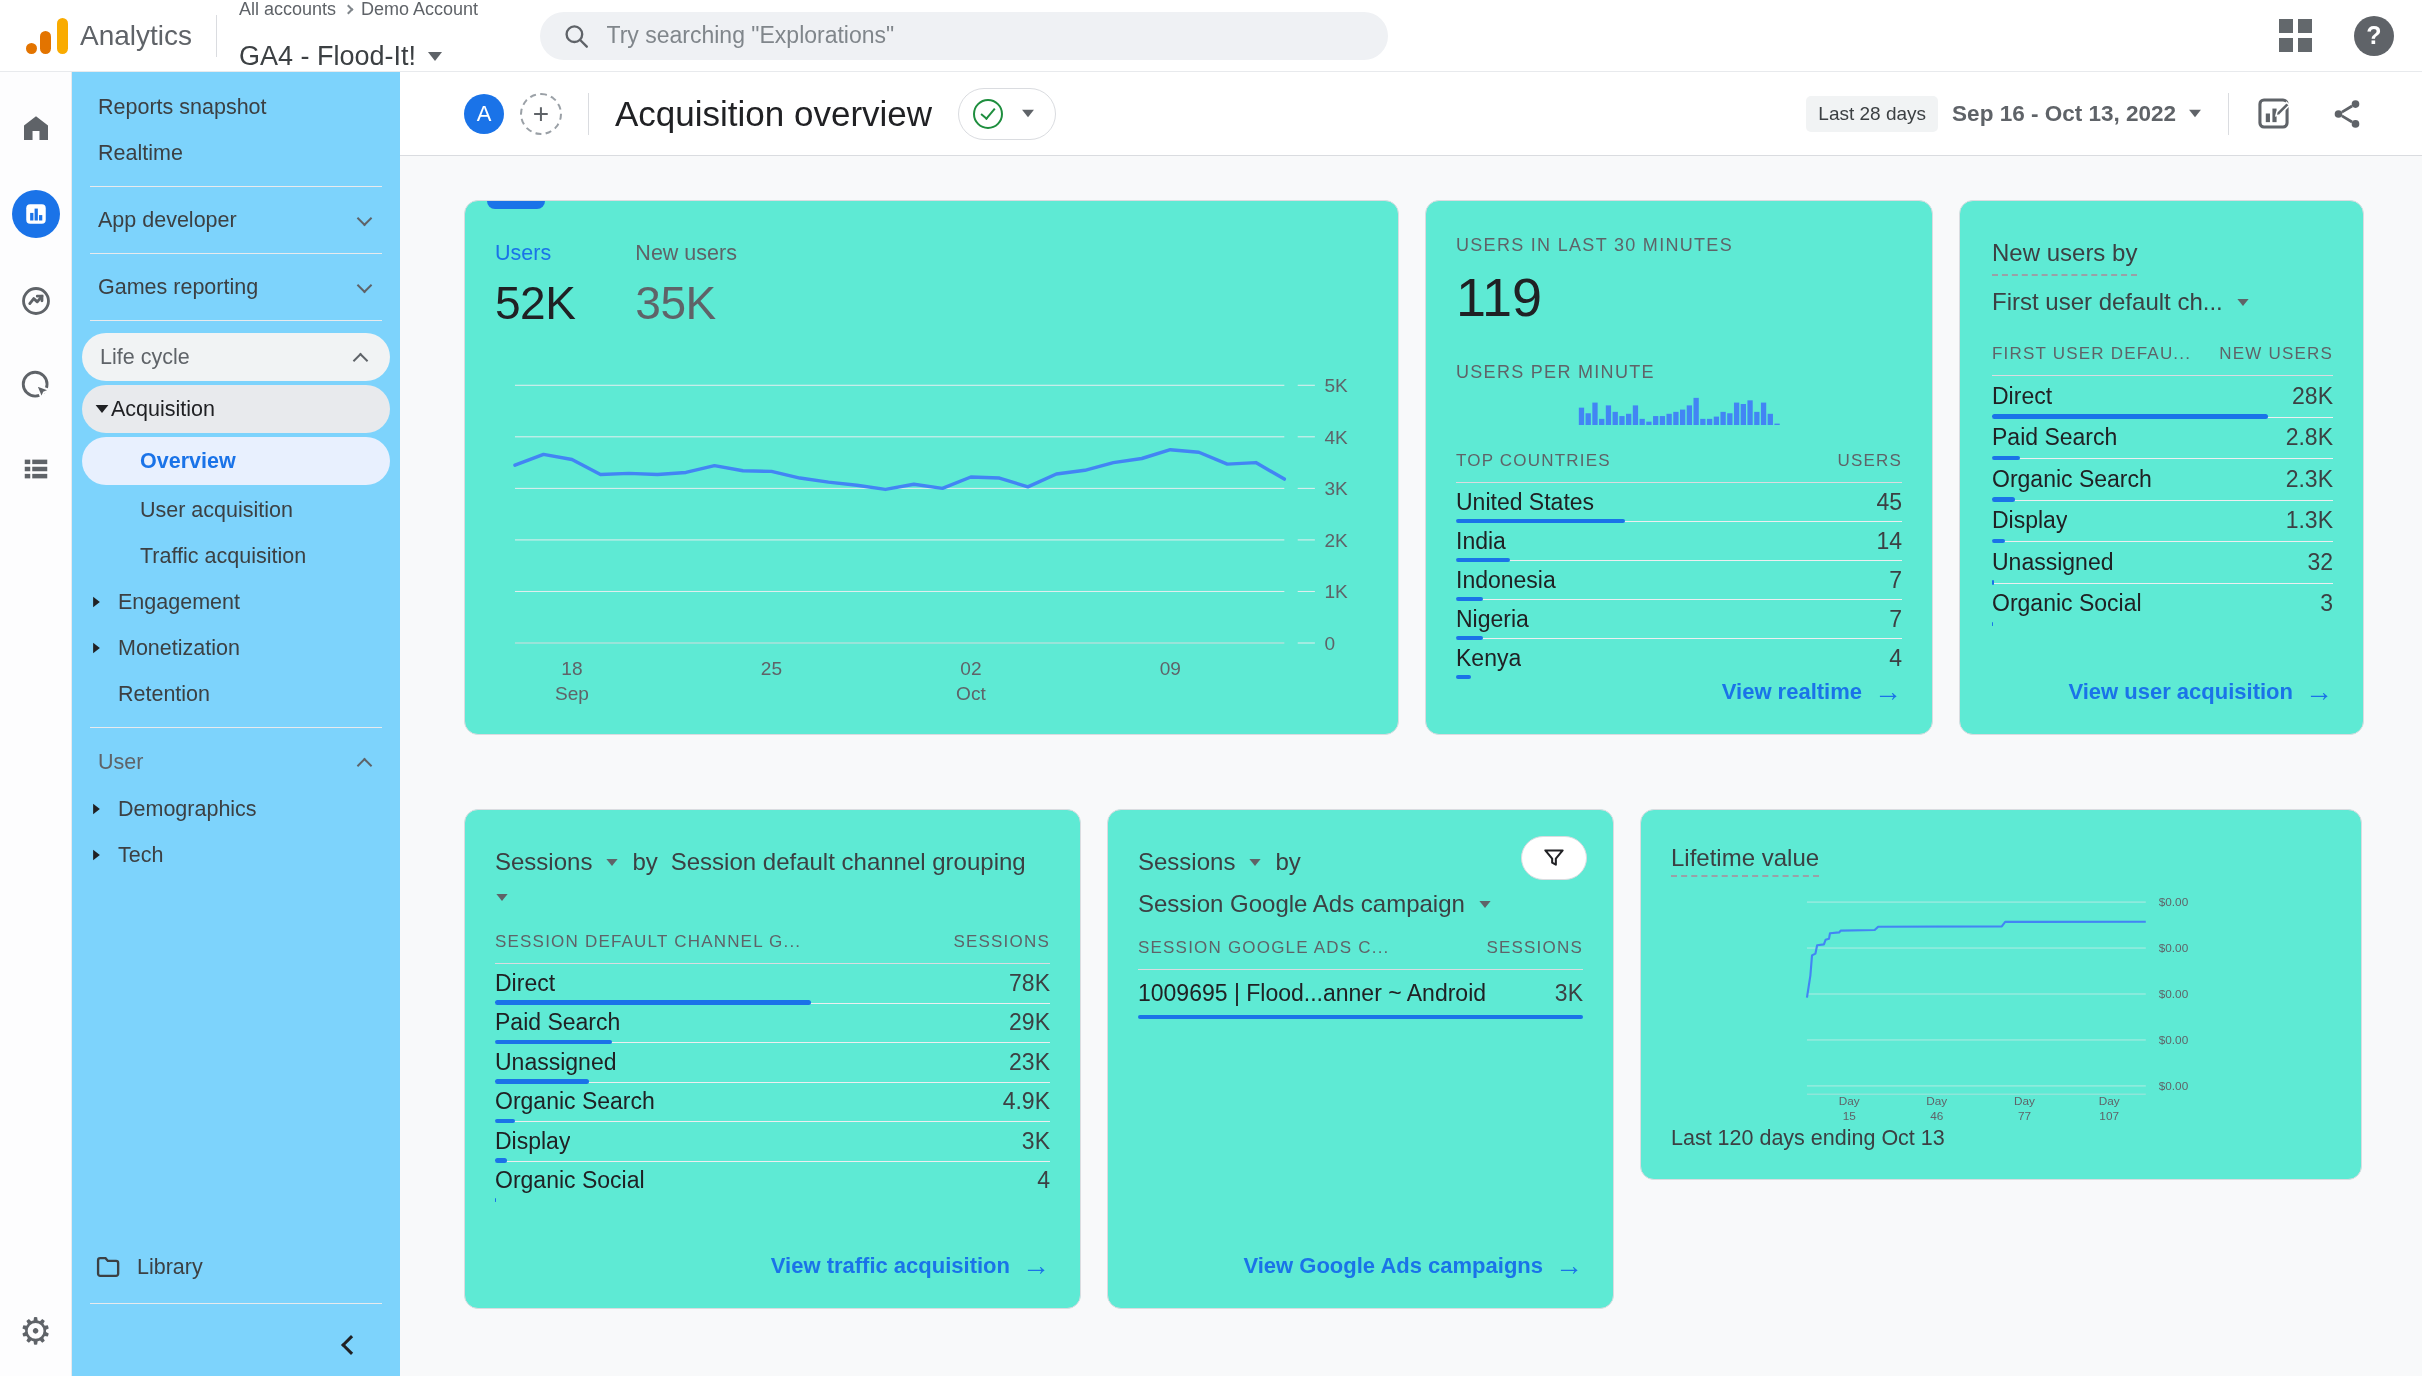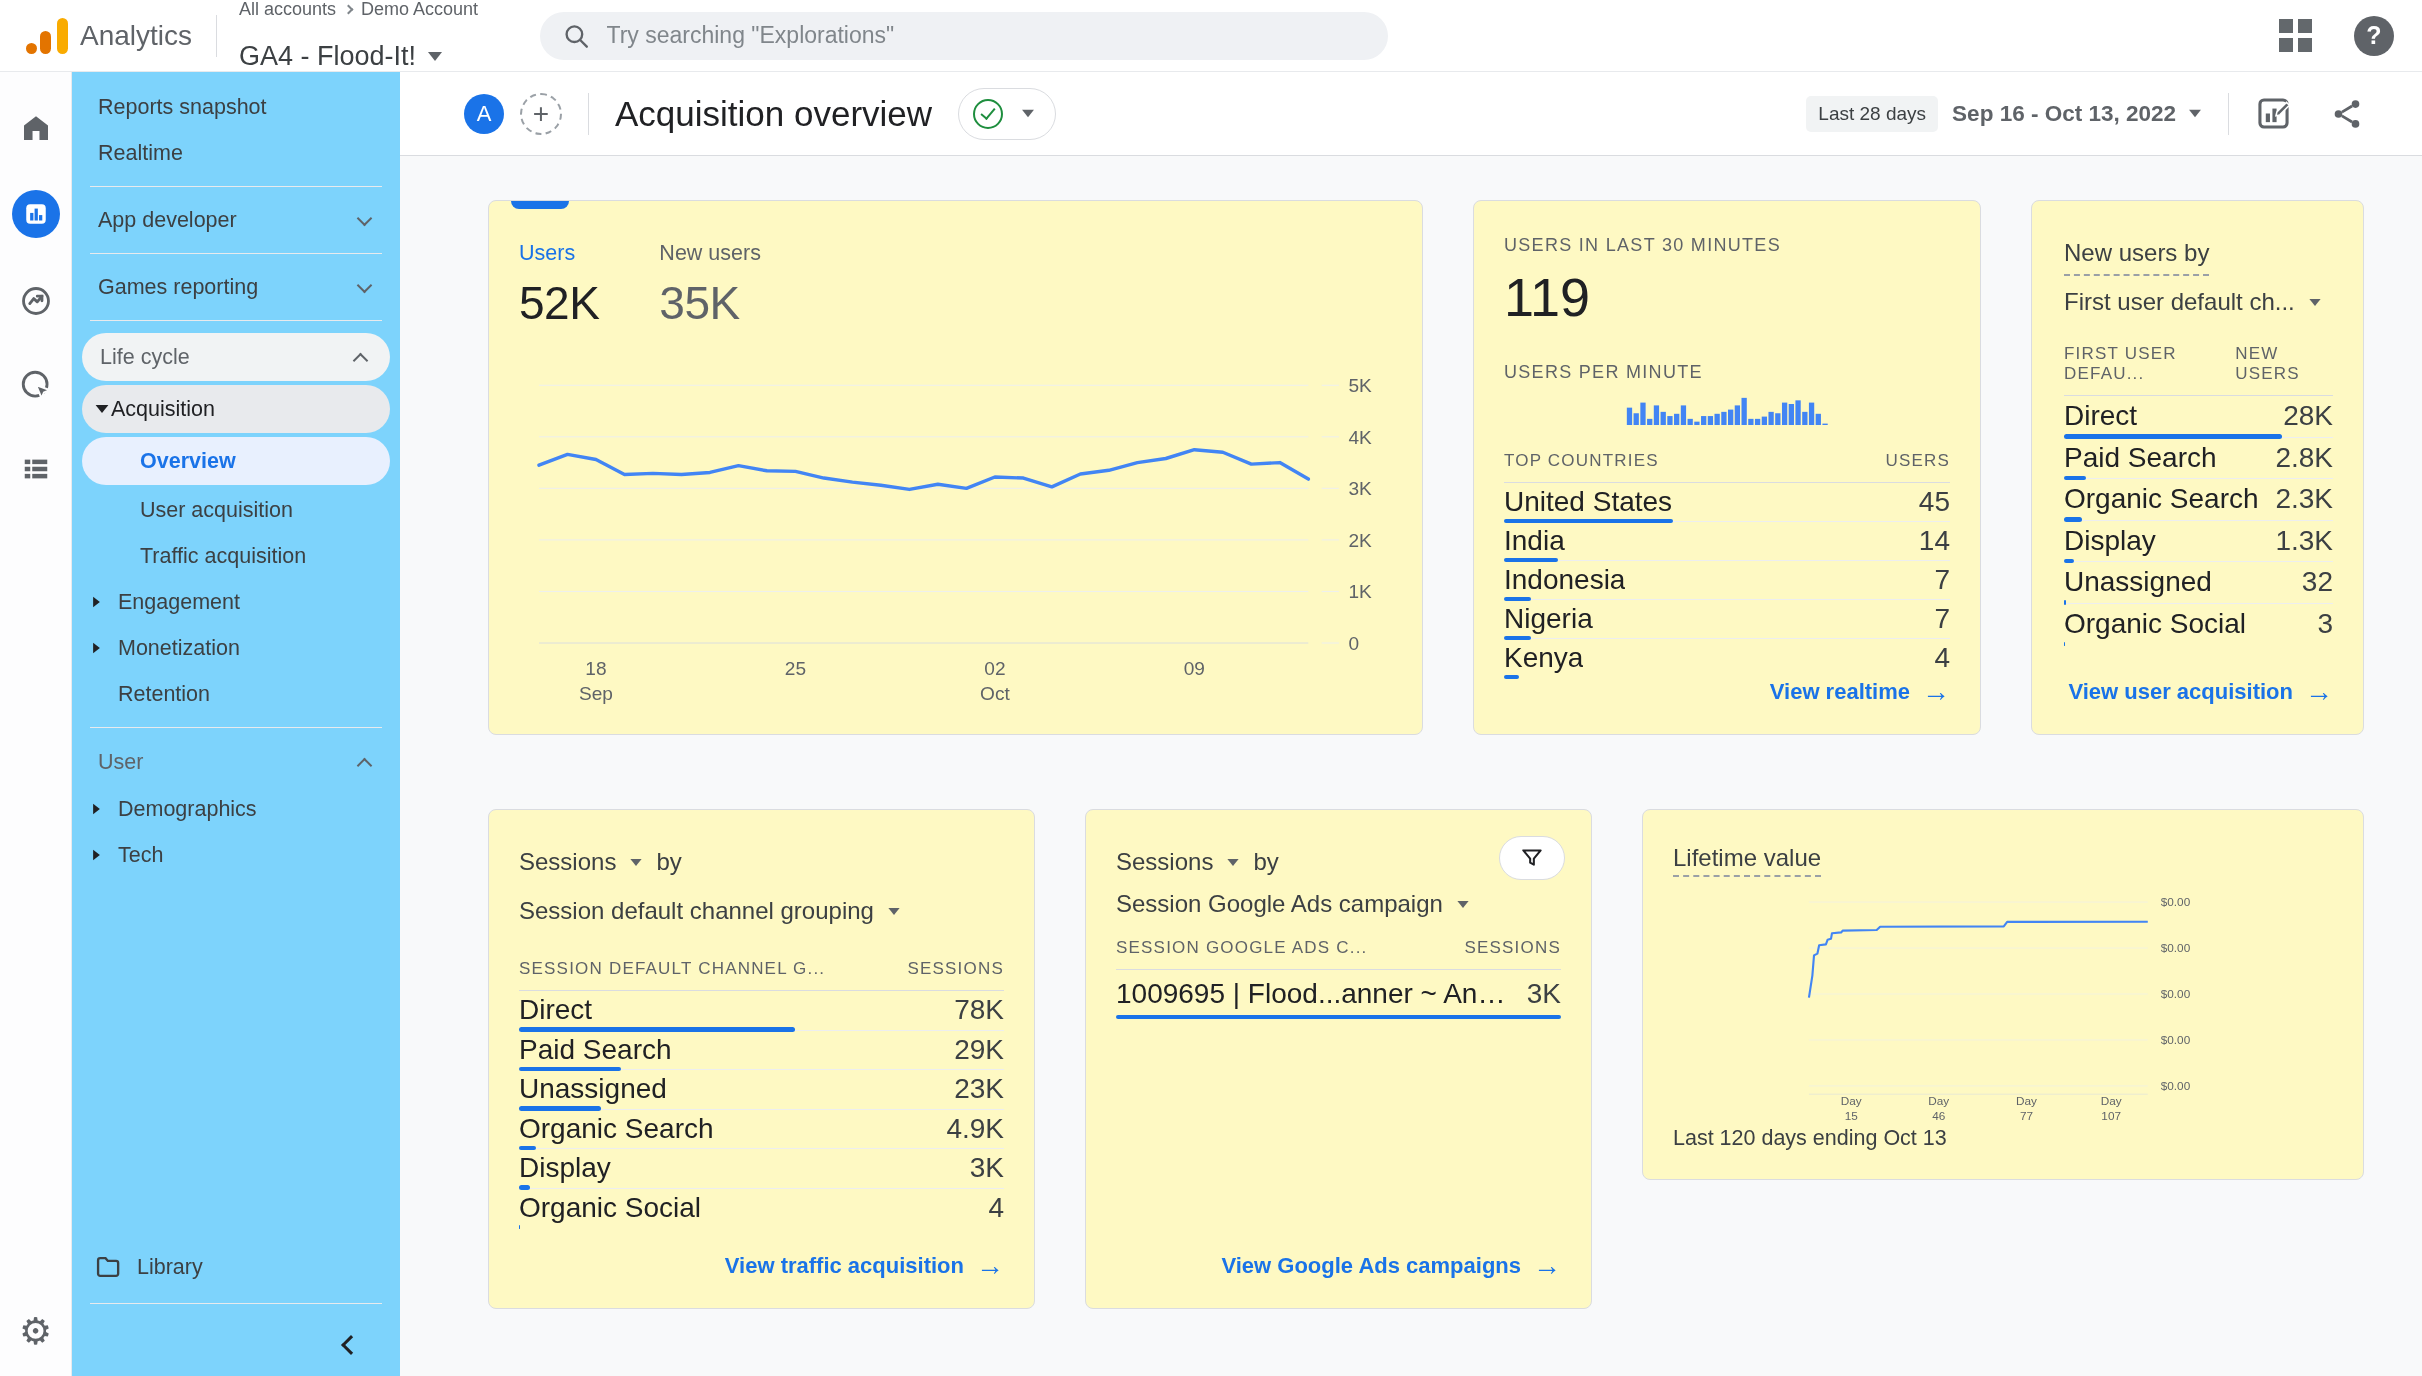--- a/index.html
+++ b/index.html
@@ -84,43 +84,43 @@
   .check-circle { width:30px; height:30px; border:2.6px solid #1e8e3e; border-radius:50%; display:flex; align-items:center; justify-content:center; }
   .check-mark { width:8px; height:14px; border-right:2.6px solid #1e8e3e; border-bottom:2.6px solid #1e8e3e; transform:rotate(40deg); margin-top:-3px; }
   .hdr-spacer { flex:1; }
   .range-badge { background:#f1f3f4; border-radius:5px; padding:7px 12px; font-size:19px; color:#3c4043; white-space:nowrap; }
   .range-text { font-size:22.5px; font-weight:700; color:#5f6368; margin-left:14px; white-space:nowrap; }
   .range-caret { margin-left:12px; }
   .hdr-icon { cursor:pointer; flex:none; }
 
   .content { flex:1; padding:44px 58px 0 64px; display:flex; flex-direction:column; gap:74px; overflow:hidden; }
   .row { display:flex; gap:26px; }
-  .card { background:#fef9c3; border:1px solid #dadce0; border-radius:8px; position:relative;
-    display:flex; flex-direction:column; padding:34px 30px 28px;margin-left:24px; }
+  .card { background:#5eead4; border:1px solid #dadce0; border-radius:14px; position:relative;
+    display:flex; flex-direction:column; padding:34px 30px 28px; }
   .card.c-users   { width:935px; height:535px; }
   .card.c-rt      { width:508px; height:535px; }
   .card.c-newu    { width:405px; height:535px; padding-left:32px; }
   .card.c-chan    { width:617px; height:500px; }
   .card.c-ads     { width:507px; height:500px; }
   .card.c-ltv     { width:722px; height:371px; }
 
   .tab-indicator { position:absolute; top:0; left:22px; width:58px; height:8px; background:#1a73e8; border-radius:0 0 8px 8px; }
   .metrics { display:flex; gap:60px; margin-top:6px; }
   .metric-label { font-size:21.5px; color:#5f6368; }
   .metric-label.active { color:#1a73e8; }
   .metric-value { font-size:46px; margin-top:10px; color:#202124; letter-spacing:-0.5px; }
   .metric-value.dim { color:#5f6368; }
 
   .caps { font-size:18px; letter-spacing:1.3px; color:#5f6368; }
   .big-number { font-size:54px; color:#202124; margin-top:10px; }
 
   .thead { display:flex; justify-content:space-between; align-items:flex-end; font-size:17px; letter-spacing:1.2px; color:#5f6368;
     padding-bottom:11px; border-bottom:1px solid #dadce0; }
   .trow { position:relative; display:flex; justify-content:space-between; align-items:center;
-    border-bottom:1px solid #edeef0; font-size:28px; }
+    border-bottom:1px solid #edeef0; font-size:23px; }
   .trow.last { border-bottom-color:transparent;gap:12px; }
   .tlabel { color:#202124; white-space:nowrap; overflow:hidden; text-overflow:ellipsis; }
   .tvalue { color:#3c4043; }
   .tbar { position:absolute; left:0; bottom:-2px; height:4.5px; background:#1a73e8; border-radius:3px; }
   .rt-table .trow { height:39px; }
   .nu-table .trow { height:41.5px; }
   .ch-table .trow { height:39.5px; }
   .ads-table .trow { height:48px; }
 
   .card-link { margin-top:auto; display:flex; justify-content:flex-end; align-items:center; gap:12px;

